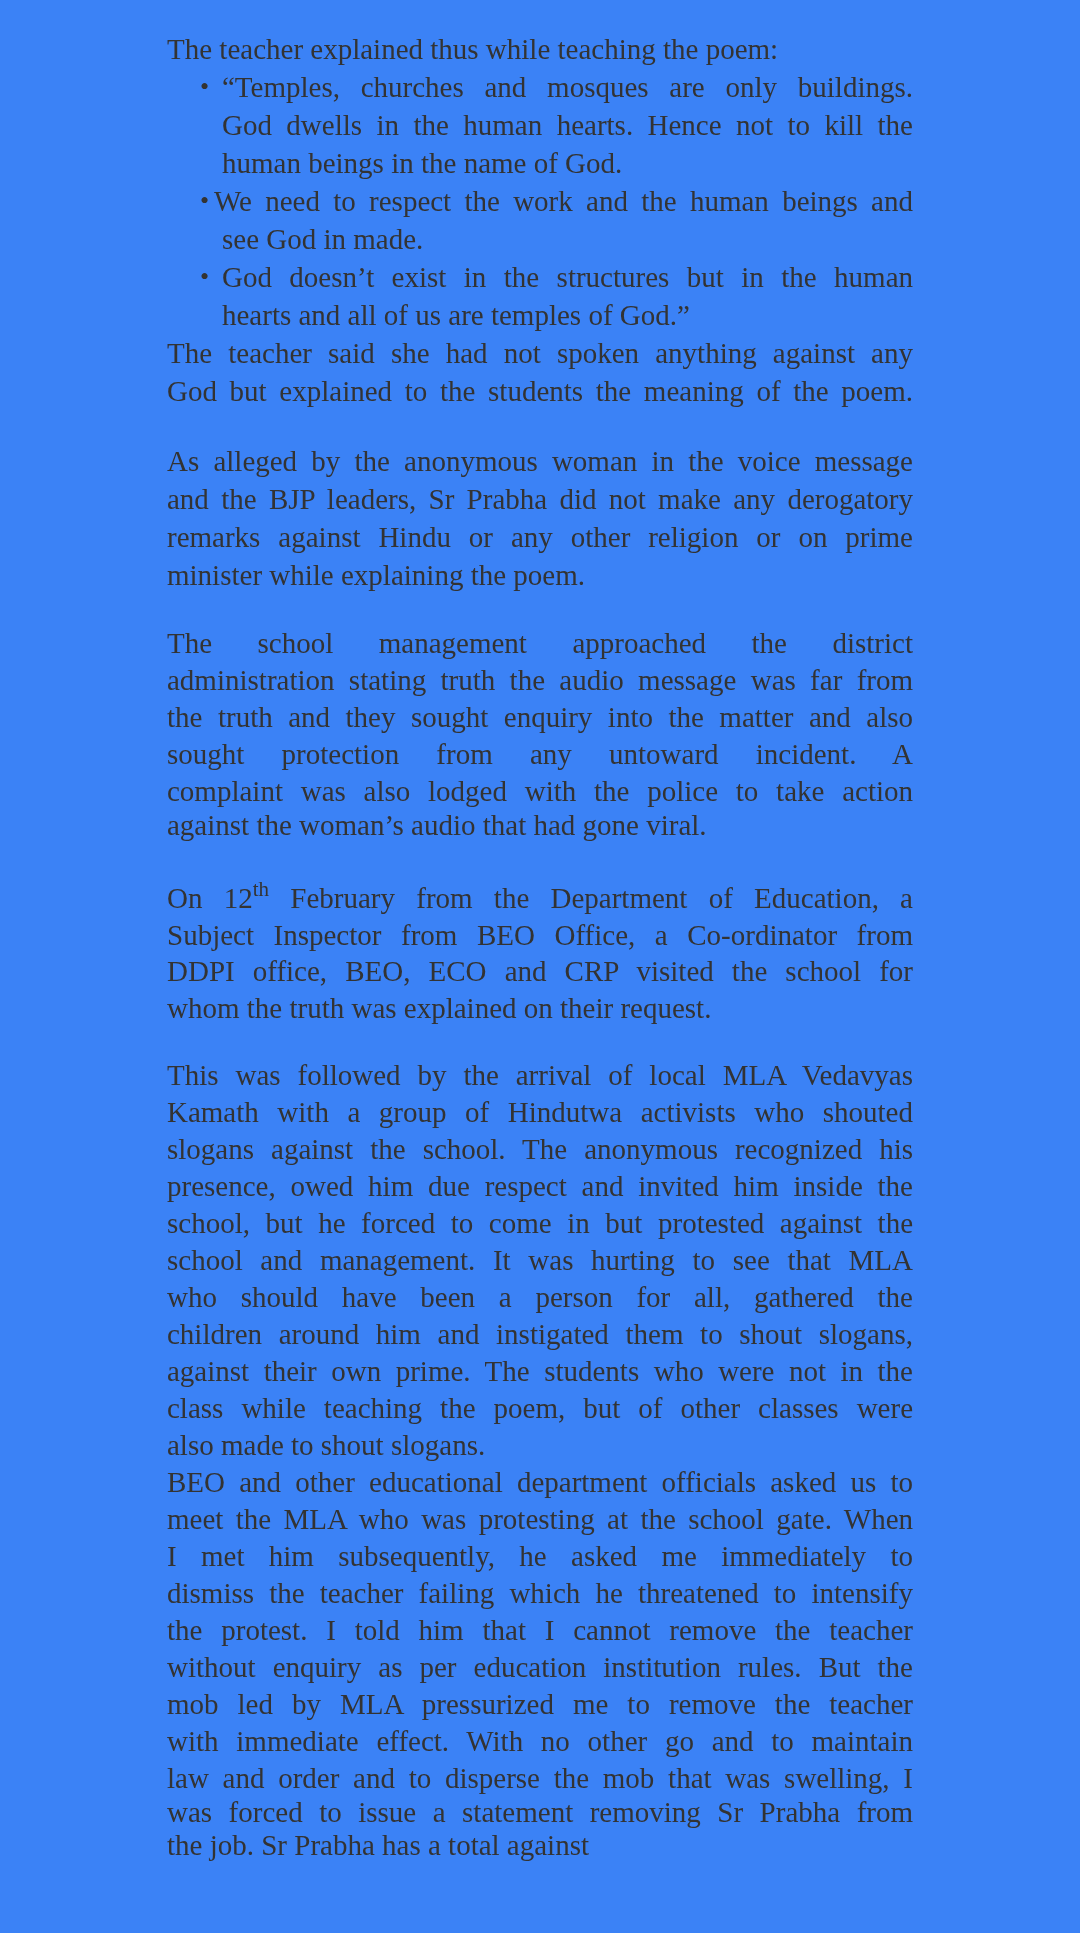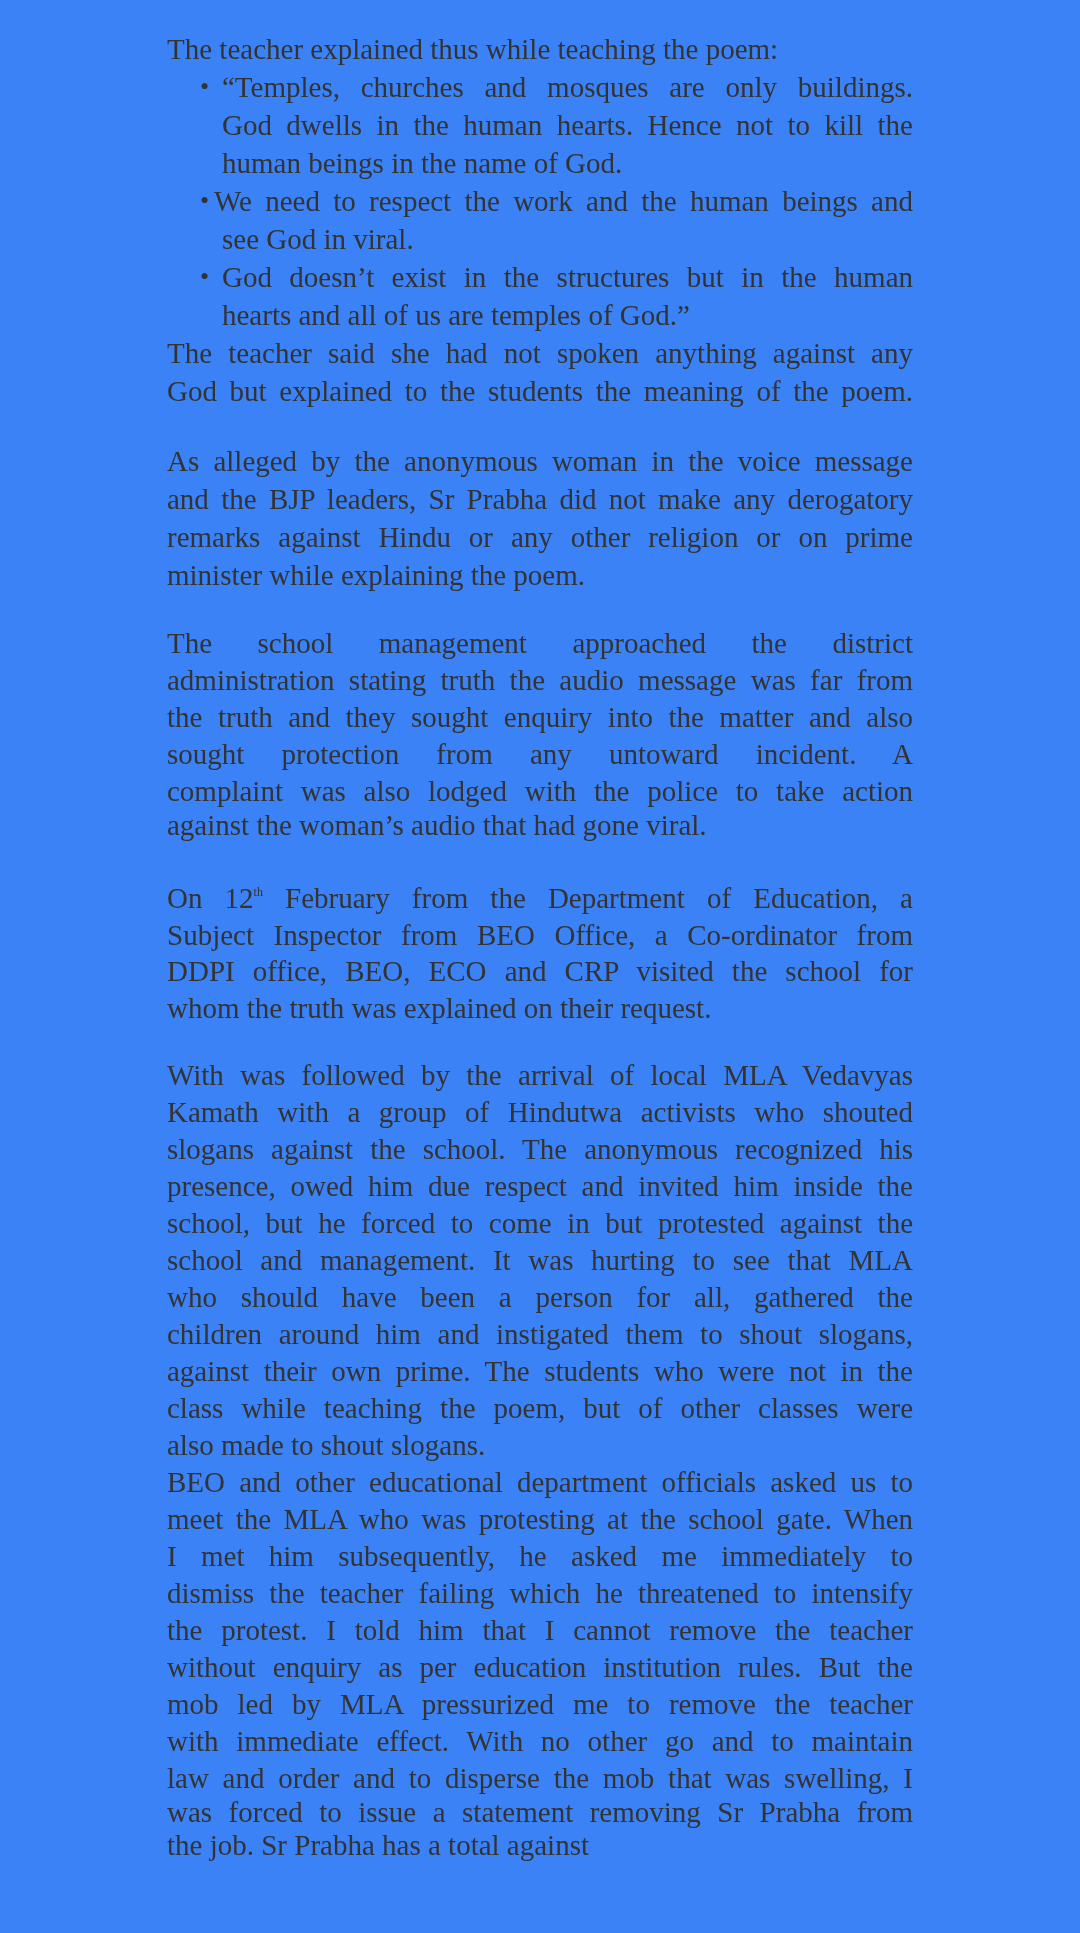--- a/index.html
+++ b/index.html
@@ -17,38 +17,38 @@
   .line {
     position: absolute; left: 0; width: 746px; height: 38px; line-height: 38px;
     white-space: nowrap;
   }
   .line.j { text-align: justify; text-align-last: justify; white-space: normal; overflow: hidden; }
   .line.ind { left: 55px; width: 691px; }
   .bullet {
     position: absolute; left: 33px; width: 14px; height: 38px; line-height: 38px;
     font-size: 26px;
   }
-  sup { font-size: 12px; line-height: 0; vertical-align: 12px; }
+  sup { font-size: 21px; line-height: 0; vertical-align: 12px; }
 </style>
 </head>
 <body>
 
 <div class="page">
   <div class="col">
 
     <div class="line" style="top:30px">The teacher explained thus while teaching the poem:</div>
 
     <span class="bullet" style="top:68px">•</span>
     <div class="line ind j" style="top:68px">“Temples, churches and mosques are only buildings.</div>
     <div class="line ind j" style="top:106px">God dwells in the human hearts. Hence not to kill the</div>
     <div class="line ind" style="top:144px">human beings in the name of God.</div>
 
     <span class="bullet" style="top:182px">•</span>
     <div class="line ind j" style="top:182px; left:47px; width:699px">We need to respect the work and the human beings and</div>
-    <div class="line ind" style="top:220px">see God in viral.</div>
+    <div class="line ind" style="top:220px">see God in made.</div>
 
     <span class="bullet" style="top:258px">•</span>
     <div class="line ind j" style="top:258px">God doesn’t exist in the structures but in the human</div>
     <div class="line ind" style="top:296px">hearts and all of us are temples of God.”</div>
 
     <div class="line j" style="top:334px">The teacher said she had not spoken anything against any</div>
     <div class="line j" style="top:372px">God but explained to the students the meaning of the poem.</div>
 
     <div class="line j" style="top:442px">As alleged by the anonymous woman in the voice message</div>
     <div class="line j" style="top:480px">and the BJP leaders, Sr Prabha did not make any derogatory</div>
@@ -62,21 +62,21 @@
     <div class="line j" style="top:772px">complaint was also lodged with the police to take action</div>
     <div class="line" style="top:806px">against the woman’s audio that had gone viral.</div>
 
     <div class="line j" style="top:879px">
       <span>On 12</span><sup>th</sup><span> February from the Department of Education, a</span>
     </div>
     <div class="line j" style="top:916px">Subject Inspector from BEO Office, a Co-ordinator from</div>
     <div class="line j" style="top:952px">DDPI office, BEO, ECO and CRP visited the school for</div>
     <div class="line" style="top:989px">whom the truth was explained on their request.</div>
 
-    <div class="line j" style="top:1056px">With was followed by the arrival of local MLA Vedavyas</div>
+    <div class="line j" style="top:1056px">This was followed by the arrival of local MLA Vedavyas</div>
     <div class="line j" style="top:1093px">Kamath with a group of Hindutwa activists who shouted</div>
     <div class="line j" style="top:1130px">slogans against the school. The anonymous recognized his</div>
     <div class="line j" style="top:1167px">presence, owed him due respect and invited him inside the</div>
     <div class="line j" style="top:1204px">school, but he forced to come in but protested against the</div>
     <div class="line j" style="top:1241px">school and management.  It was hurting to see that MLA</div>
     <div class="line j" style="top:1278px">who should have been a person for all, gathered the</div>
     <div class="line j" style="top:1315px">children around him and instigated them to shout slogans,</div>
     <div class="line j" style="top:1352px">against their own prime. The students who were not in the</div>
     <div class="line j" style="top:1389px">class while teaching the poem, but of other classes were</div>
     <div class="line" style="top:1426px">also made to shout slogans.</div>

